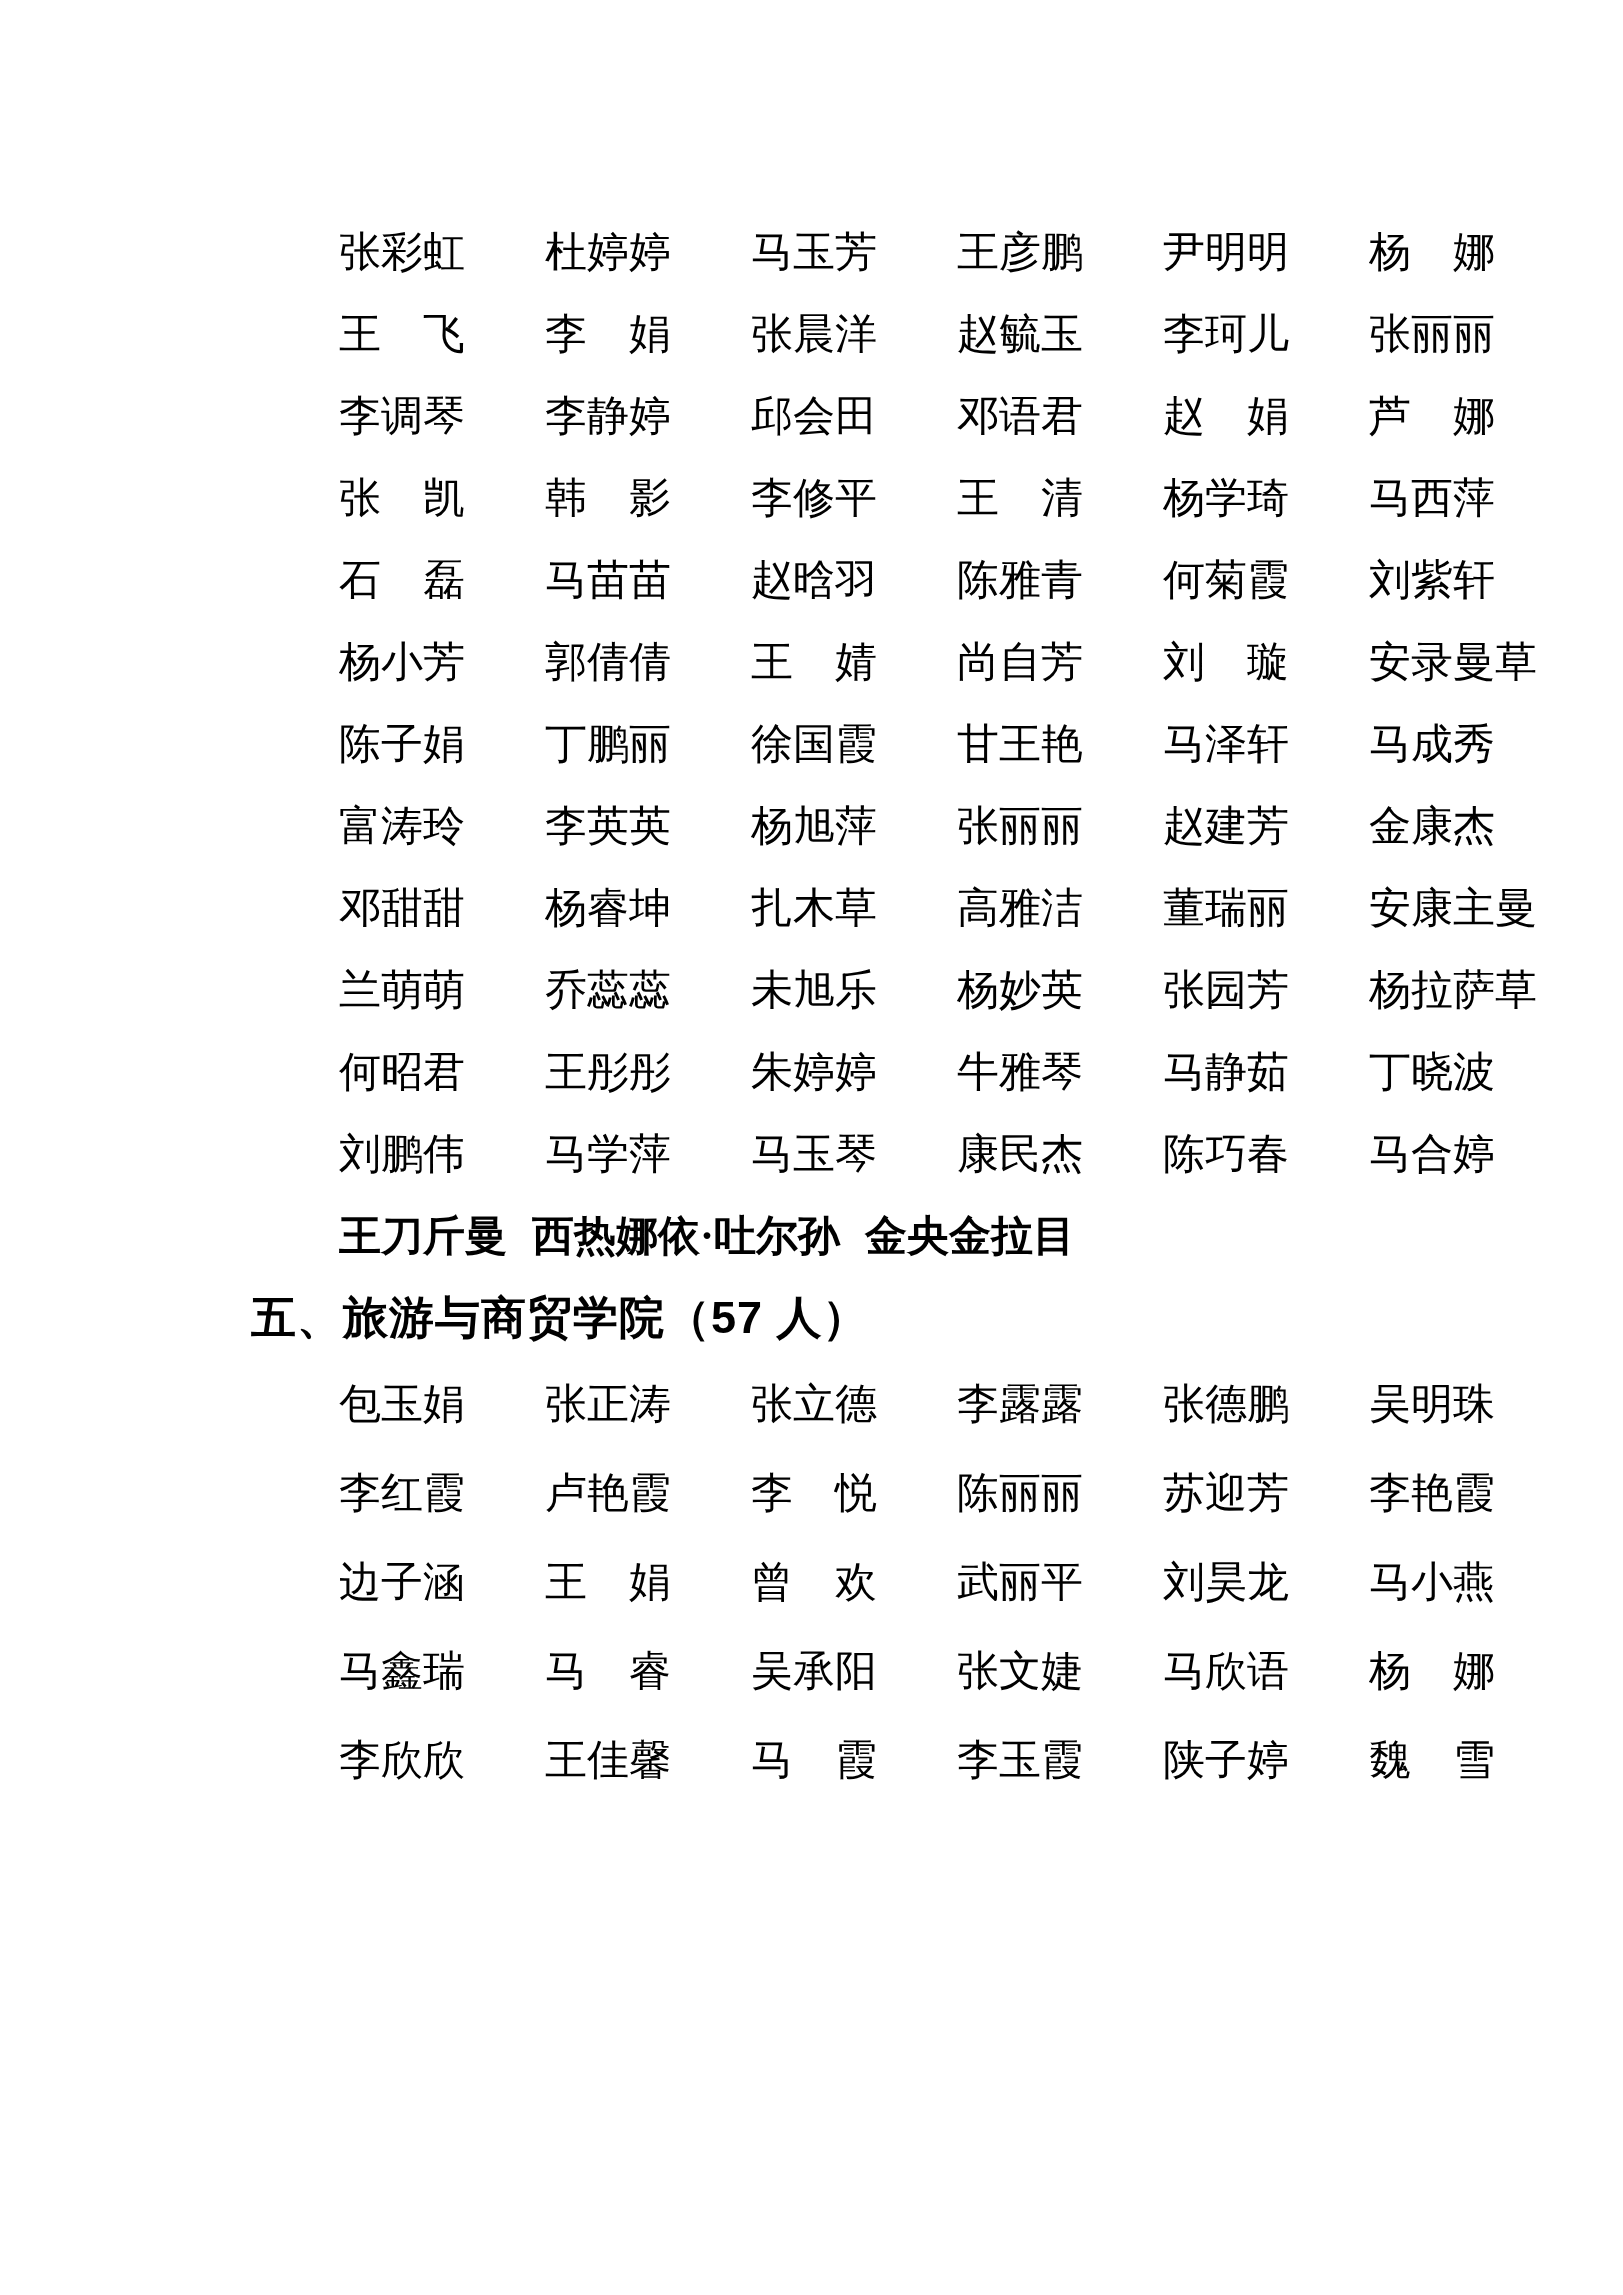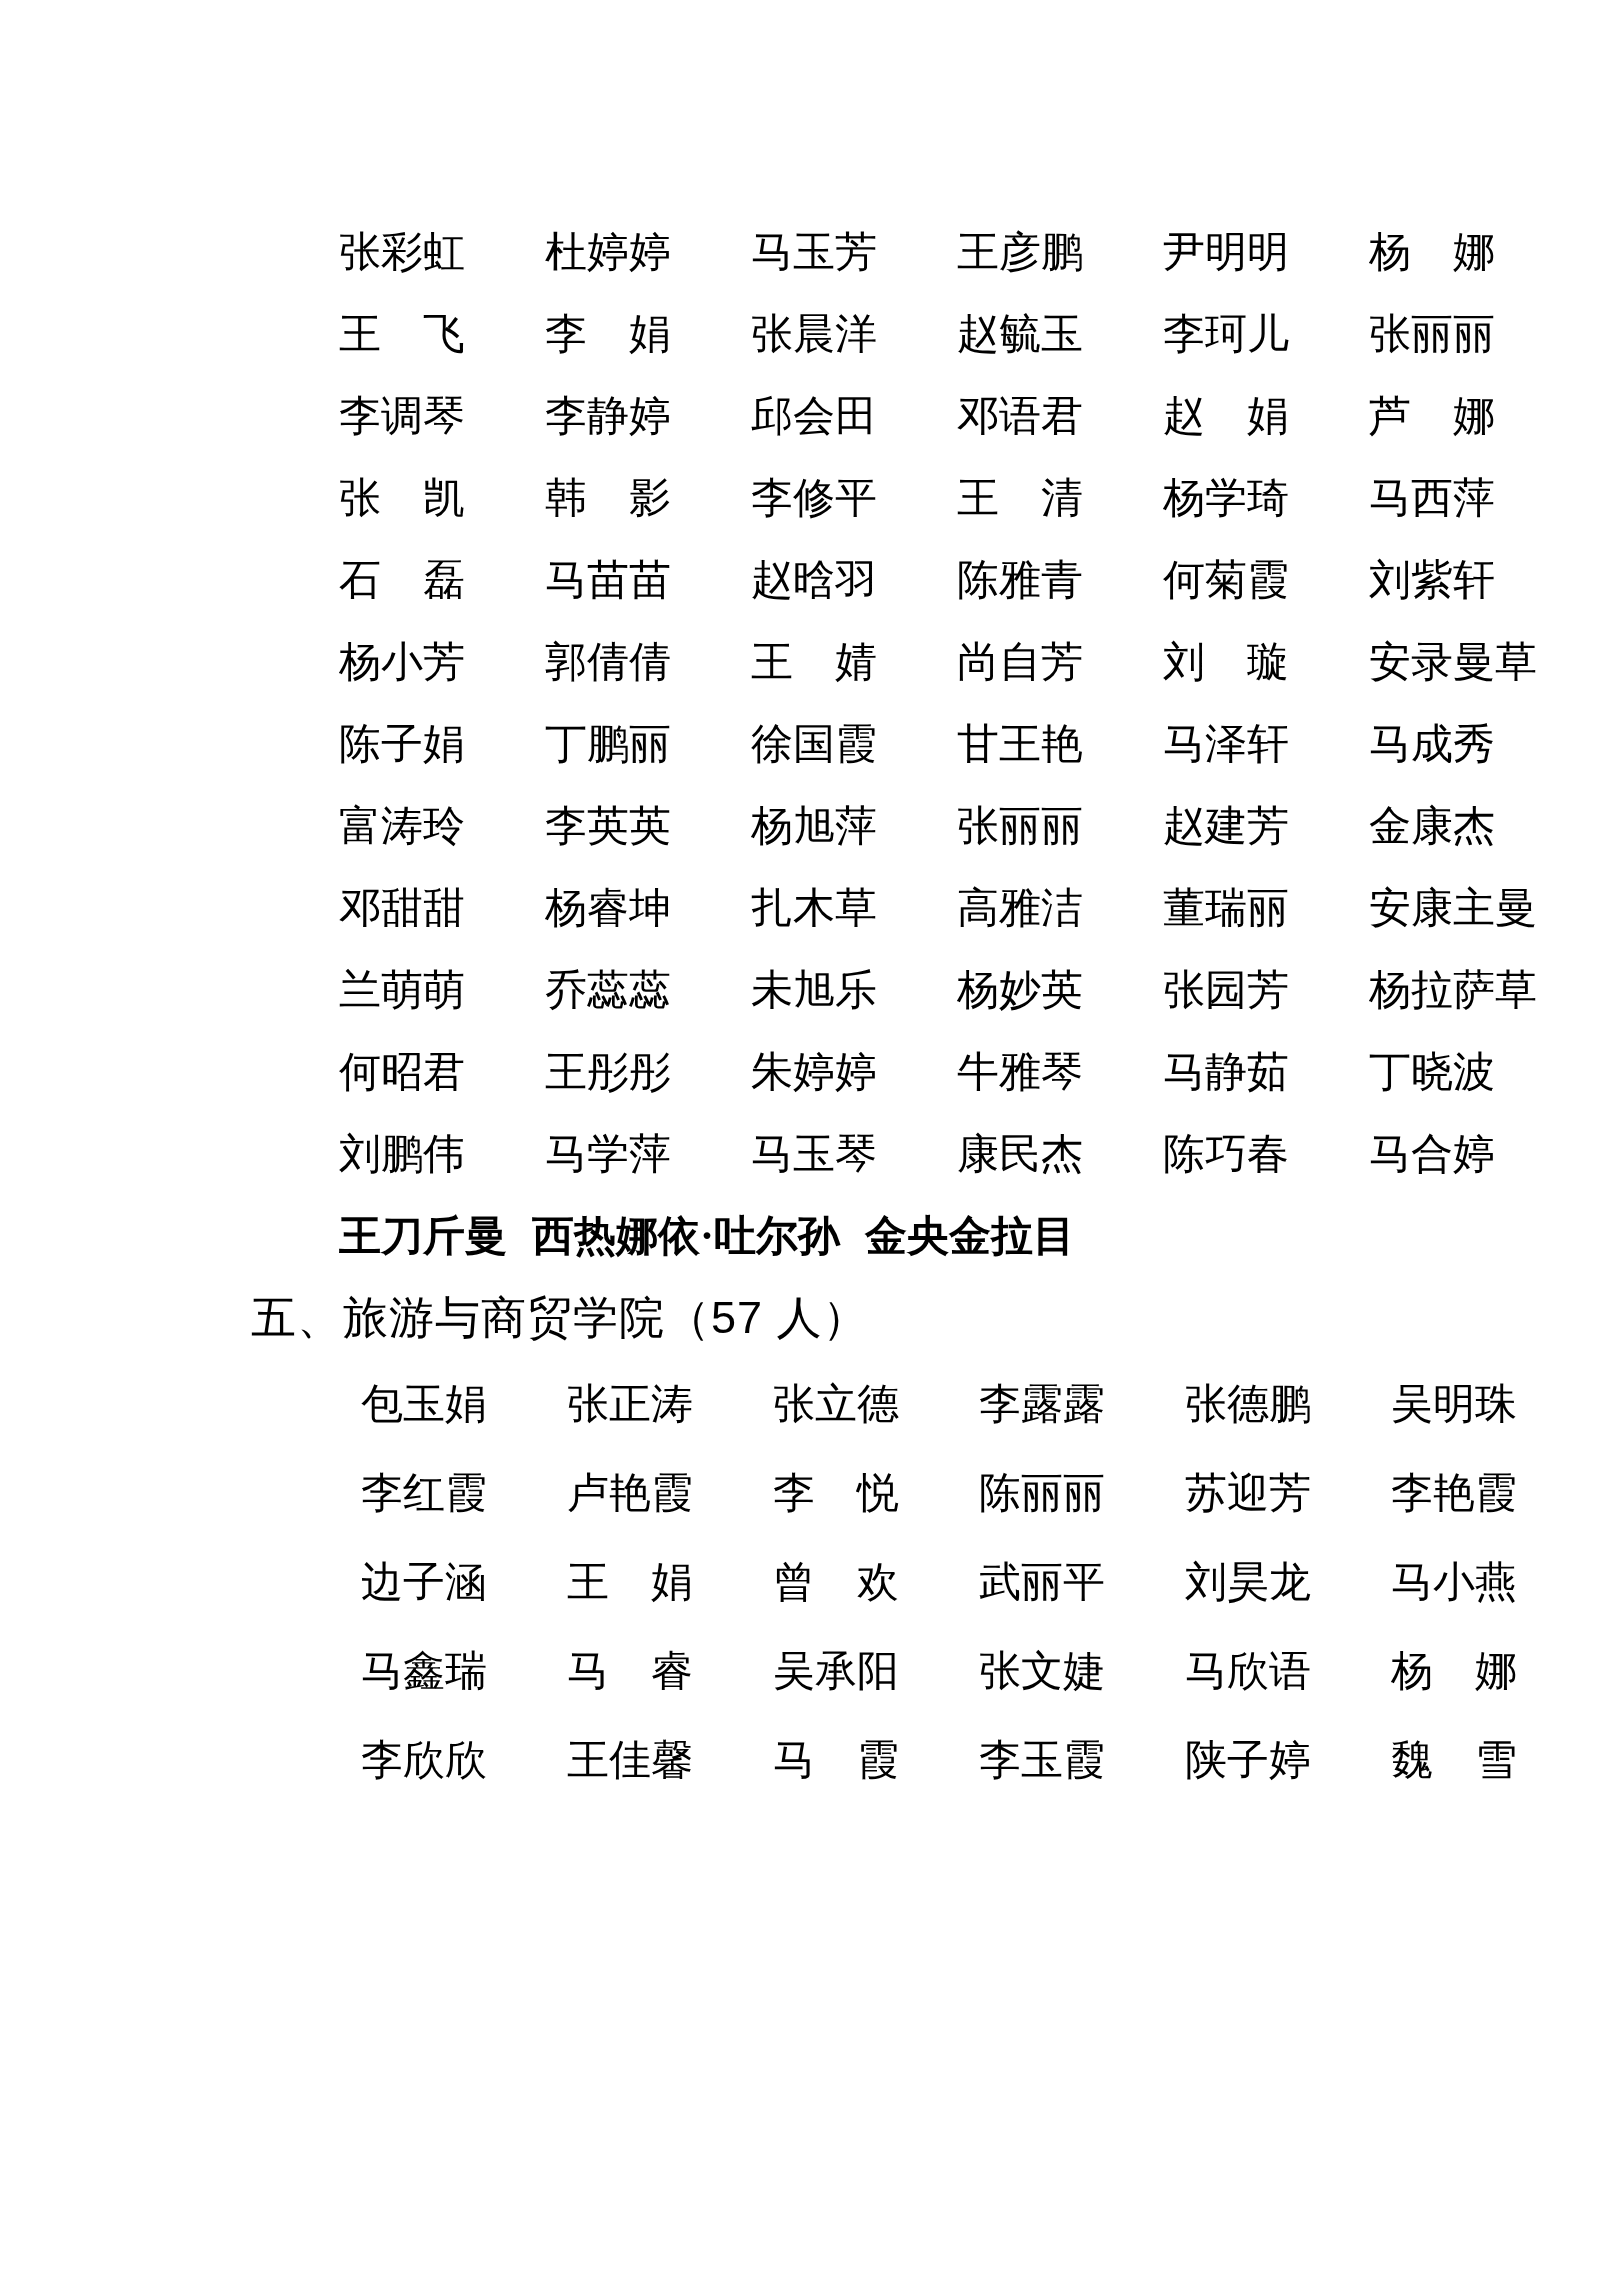--- a/index.html
+++ b/index.html
@@ -21,42 +21,42 @@
   .name-row {
     margin-left: 339px;
     display: grid;
     grid-template-columns: repeat(6, 170px);
     align-items: center;
     font-size: 42px;
     white-space: pre;
     gap: 36px;
   }
   .roster-top .name-row { height: 82px; }
-  .roster-s5  .name-row { height: 89px; text-align: center; }
+  .roster-s5  .name-row { height: 89px; }
   .name-cell {
     white-space: pre;
     letter-spacing: 0;
   }
   .long-row {
     margin-left: 339px;
     height: 82px;
     display: flex;
     gap: 25px;
     align-items: center;
     font-size: 42px;
     white-space: pre;
     font-weight: bold;
   }
   .heading {
     margin: 0 0 0 251px;
     height: 82px;
     display: flex;
     align-items: center;
     font-size: 45px;
-    font-weight: normal;
+    font-weight: bold;
     font-family: "Liberation Sans", "DejaVu Sans", sans-serif;
     letter-spacing: 1px;
   }
 </style>
 </head>
 <body>
 
 <div class="page">
 
   <div class="roster roster-top">

